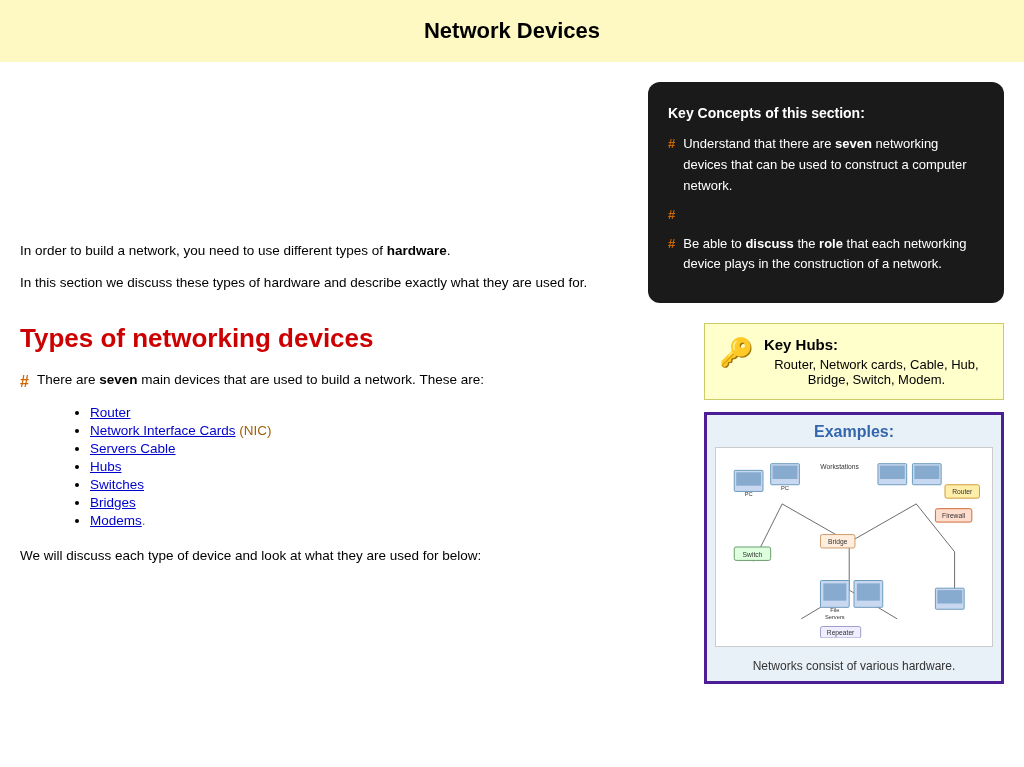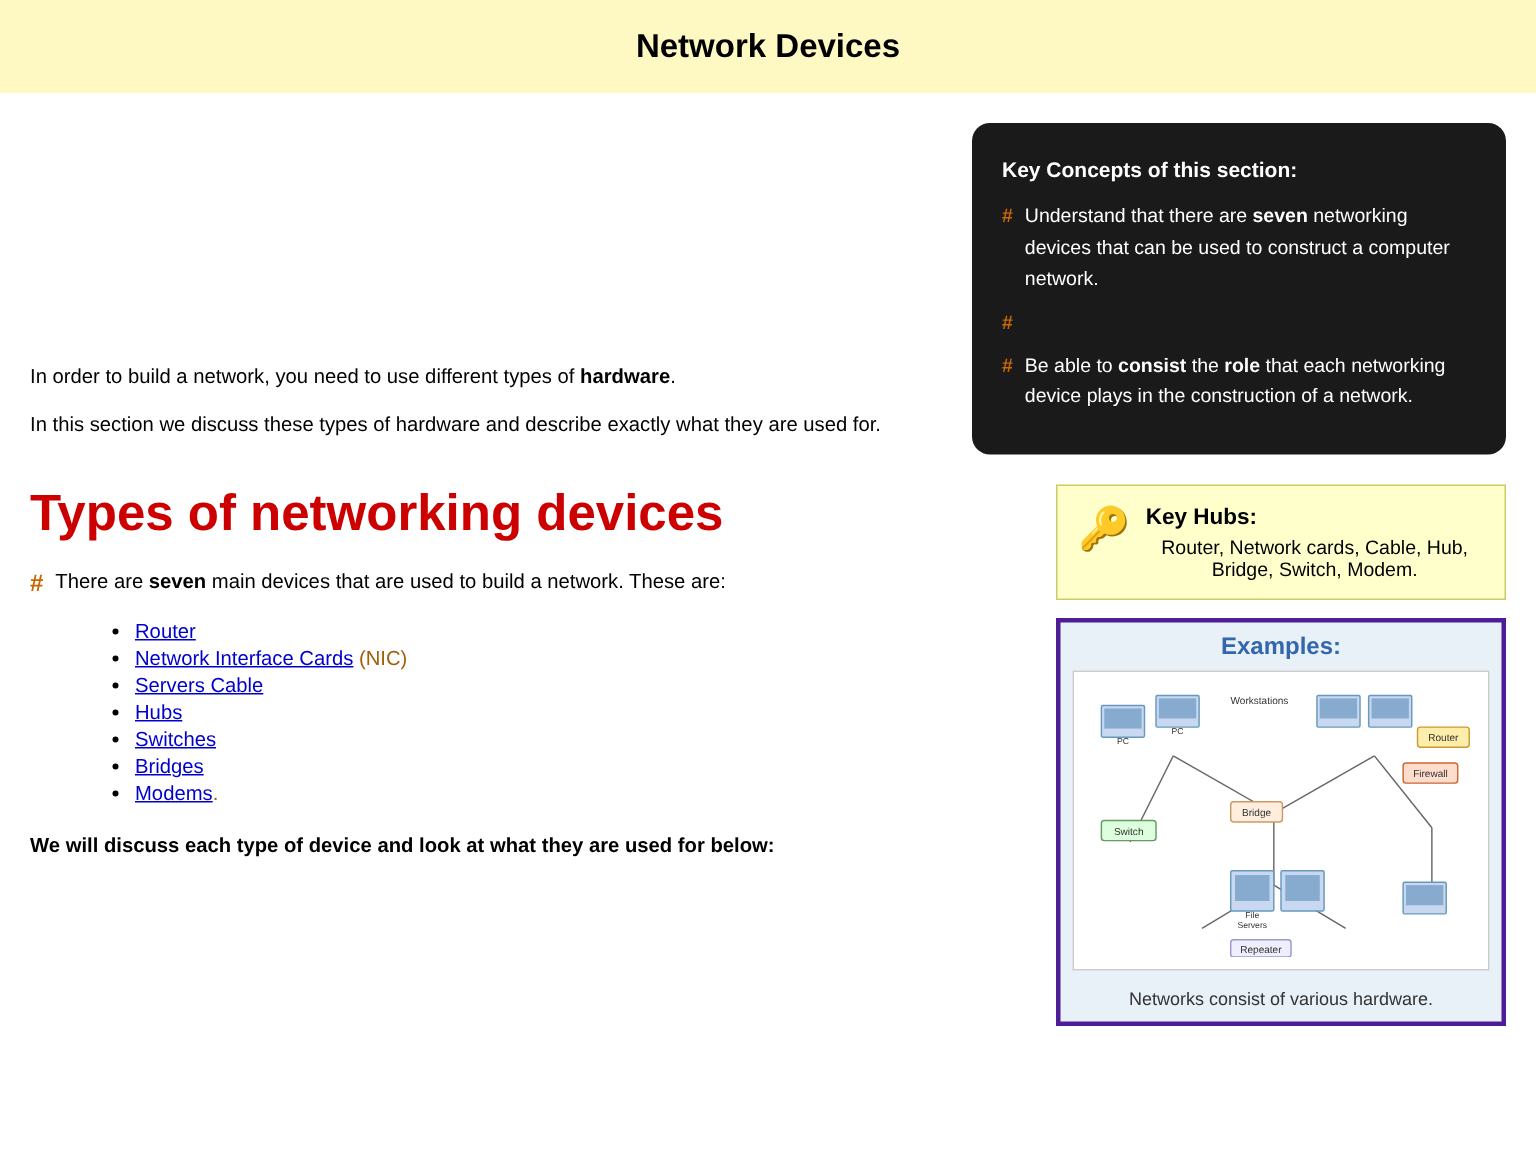--- a/index.html
+++ b/index.html
@@ -75,21 +75,21 @@
       display: flex;
       gap: 20px;
     }
 
     #types-left {
       flex: 1;
     }
 
     #types-heading {
       color: #cc0000;
-      font-size: 34px;
+      font-size: 26px;
       font-weight: bold;
       margin-bottom: 18px;
     }
 
     #seven-devices-line {
       display: flex;
       align-items: flex-start;
       gap: 8px;
       margin-bottom: 14px;
       font-size: 13.5px;
@@ -119,21 +119,20 @@
       text-decoration: underline;
     }
     #device-list ul li span {
       color: #a16207;
     }
 
     #discuss-line {
       font-size: 13.5px;
       margin-top: 20px;
       margin-left: 0;
-      font-weight: bold;
     }
 
     #types-right {
       width: 300px;
       flex-shrink: 0;
     }
 
     #key-words-box {
       background: #ffffcc;
       border: 1px solid #cccc66;
@@ -205,21 +204,21 @@
     <ul>
       <li>
         <span class="hash">#</span>
         <span>Understand that there are <b>seven</b> networking devices that can be used to construct a computer network.</span>
       </li>
       <li>
         <span class="hash">#</span>
       </li>
       <li>
         <span class="hash">#</span>
-        <span>Be able to <b>consist</b> the <b>role</b> that each networking device plays in the construction of a network.</span>
+        <span>Be able to <b>discuss</b> the <b>role</b> that each networking device plays in the construction of a network.</span>
       </li>
     </ul>
   </div>
 </div>
 
 <div id="types-section">
   <div id="types-left">
     <div id="types-heading">Types of networking devices</div>
 
     <div id="seven-devices-line">

